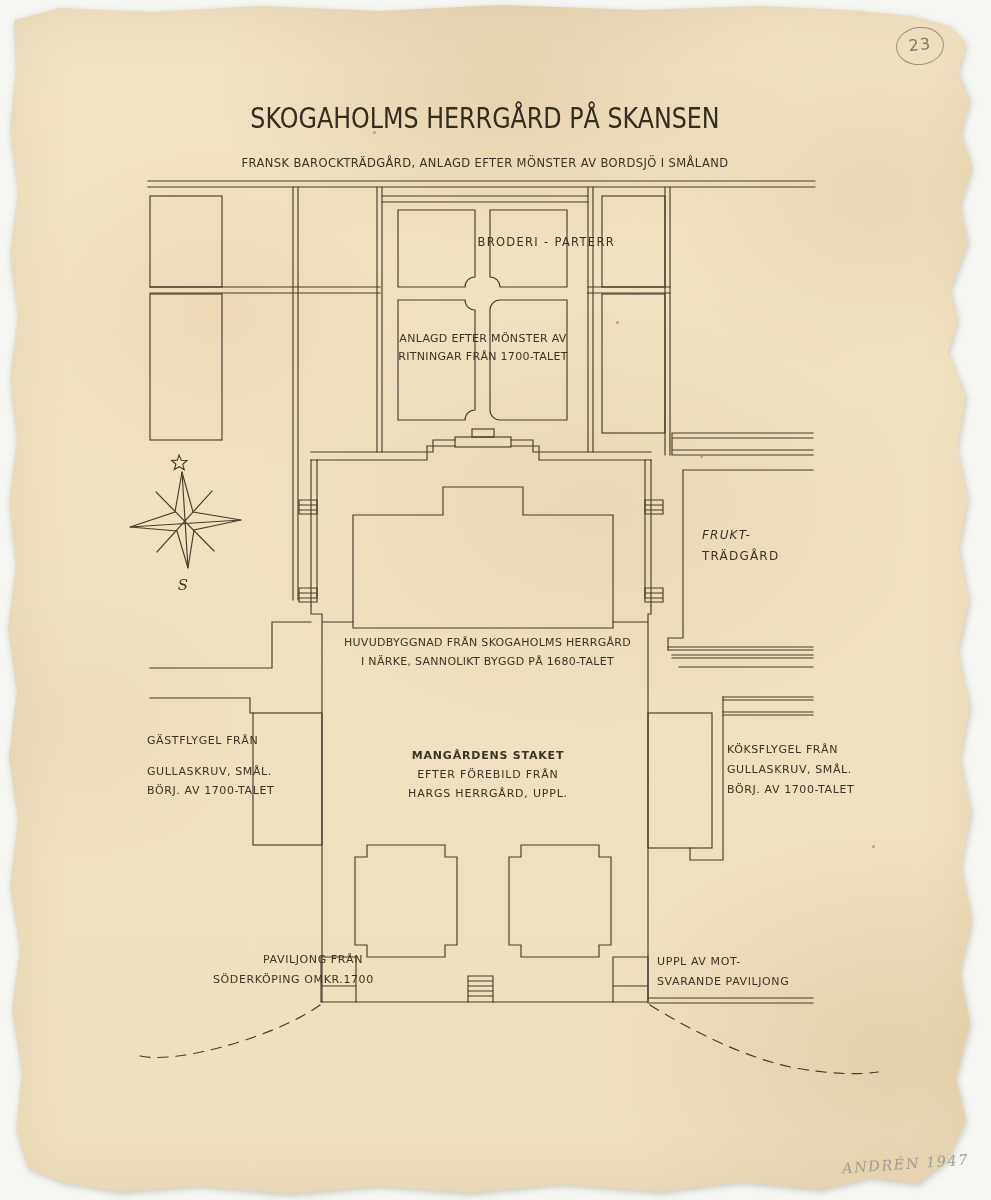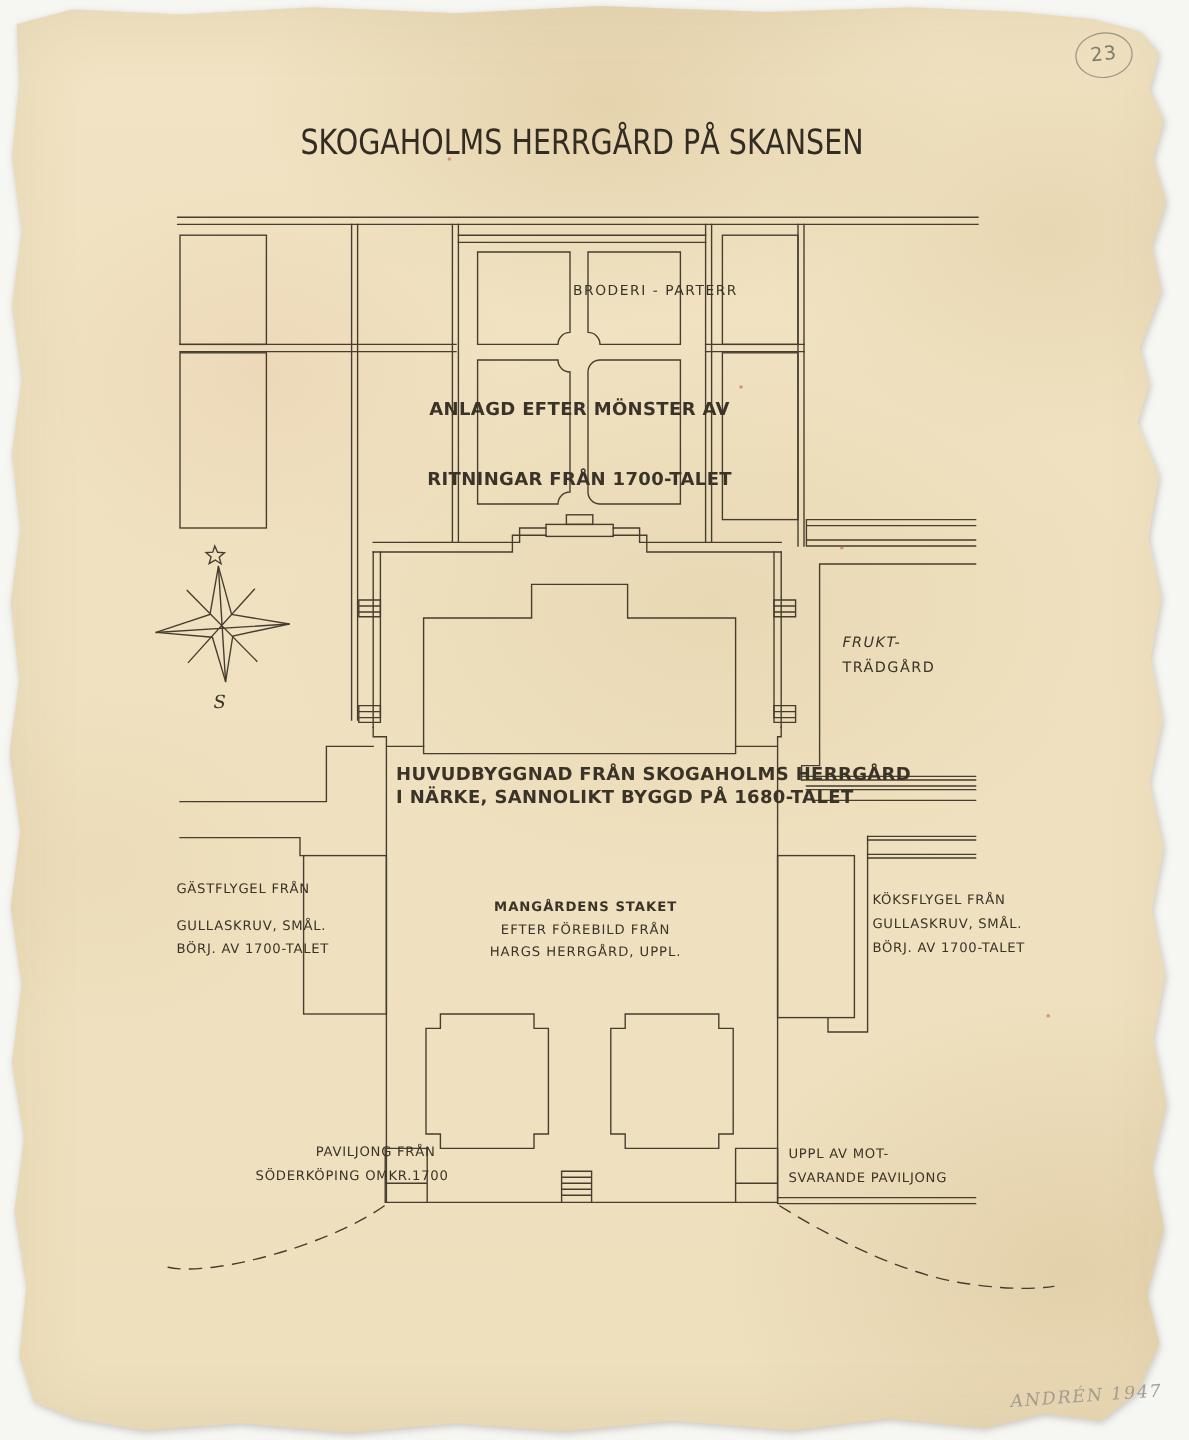--- a/index.html
+++ b/index.html
@@ -15,21 +15,21 @@
       radial-gradient(420px 320px at 90% 88%, rgba(198,170,120,.28), transparent 70%),
       radial-gradient(260px 200px at 8% 60%, rgba(222,196,150,.18), transparent 70%),
       linear-gradient(#f1e3c3,#eedfbd);
     box-shadow:inset 0 0 70px rgba(120,90,40,.14);
     clip-path:polygon(14px 20px,60px 8px,150px 12px,260px 6px,380px 11px,500px 5px,640px 10px,760px 6px,850px 10px,912px 16px,950px 26px,966px 44px,958px 74px,970px 100px,961px 132px,972px 168px,960px 205px,968px 242px,950px 290px,958px 320px,948px 352px,966px 396px,957px 448px,968px 498px,959px 548px,969px 600px,958px 652px,970px 706px,960px 758px,971px 812px,961px 866px,972px 920px,960px 972px,970px 1024px,956px 1078px,966px 1120px,948px 1160px,918px 1184px,870px 1178px,820px 1190px,740px 1182px,660px 1192px,560px 1184px,470px 1193px,380px 1186px,290px 1194px,200px 1186px,120px 1192px,62px 1182px,28px 1168px,16px 1130px,22px 1072px,12px 1010px,20px 948px,10px 886px,18px 820px,9px 756px,17px 692px,8px 628px,16px 566px,9px 502px,17px 440px,10px 378px,18px 316px,10px 254px,18px 192px,10px 130px,16px 70px);
   }
   .plan-svg{position:absolute;left:0;top:0;}
   .lbl{position:absolute;color:#3a3328;white-space:nowrap;letter-spacing:.6px;font-size:11px;}
   .center{text-align:center;}
   .right{text-align:right;margin-left:48px;}
-  .sm{font-size:15px;letter-spacing:.3px;font-weight:bold;}
+  .sm{font-size:11px;letter-spacing:.3px;}
   .title{font-size:29px;letter-spacing:0;transform:scaleX(.82);transform-origin:50% 50%;color:#332c22;}
   .subtitle{font-size:11.5px;letter-spacing:.4px;color:#3a3328;}
   .parterre-lbl{font-size:11.5px;letter-spacing:1.3px;text-align:right;}
   .mang{letter-spacing:.8px;}
   .frukt{font-size:12px;letter-spacing:1.2px;}
   .pencil{color:#7f7a70;}
   .pencil-circle{position:absolute;left:896px;top:27px;width:46px;height:36px;border:1.6px solid rgba(122,116,106,.7);border-radius:50%;transform:rotate(-6deg);font-size:16px;line-height:34px;text-align:center;letter-spacing:1px;}
   .signature{position:absolute;left:842px;top:1156px;font-family:"DejaVu Serif",serif;font-style:italic;font-size:14.5px;letter-spacing:1.5px;color:#a29c91;transform:rotate(-4deg);}
   .speck{position:absolute;width:3px;height:3px;border-radius:50%;background:rgba(187,98,46,.55);}
 </style>
@@ -108,24 +108,25 @@
       <g>
         <polygon points="182,472 193,512 241,520 194,530 188,568 177,531 130,527 175,512"></polygon>
         <path d="M182,472 L188,568 M130,527 L241,520 M156,492 L214,551 M157,552 L212,491"></path>
         <polygon points="179,455 181.3,460.2 187,460.6 182.7,464.3 184.2,469.8 179.3,466.7 174.3,469.6 175.9,464.2 171.7,460.4 177.3,460.1"></polygon>
       </g>
     </g>
     <text x="183" y="590" text-anchor="middle" fill="#3a3328" font-family="DejaVu Serif, serif" font-style="italic" font-size="15">S</text>
   </svg>
 
   <div class="lbl title center" style="left:140px;top:101px;width:690px;">SKOGAHOLMS HERRGÅRD PÅ SKANSEN</div>
+  <div class="lbl subtitle center" style="left:140px;top:156px;width:690px;">FRANSK BAROCKTRÄDGÅRD, ANLAGD EFTER MÖNSTER AV BORDSJÖ I SMÅLAND</div>
 
   <div class="lbl parterre-lbl center" style="left:355px;top:235px;width:260px;">BRODERI - PARTERR</div>
   <div class="lbl sm center" style="left:353px;top:332px;width:260px;">ANLAGD EFTER MÖNSTER AV</div>
-  <div class="lbl sm center" style="left:353px;top:350px;width:260px;margin-top:40px;">RITNINGAR FRÅN 1700-TALET</div>
+  <div class="lbl sm center" style="left:353px;top:350px;width:260px;">RITNINGAR FRÅN 1700-TALET</div>
 
   <div class="lbl frukt" style="left:702px;top:528px;font-style:italic;">FRUKT-</div>
   <div class="lbl frukt" style="left:702px;top:549px;">TRÄDGÅRD</div>
 
   <div class="lbl sm center" style="left:330px;top:636px;width:315px;">HUVUDBYGGNAD FRÅN SKOGAHOLMS HERRGÅRD</div>
   <div class="lbl sm center" style="left:330px;top:655px;width:315px;">I NÄRKE, SANNOLIKT BYGGD PÅ 1680-TALET</div>
 
   <div class="lbl" style="left:147px;top:734px;">GÄSTFLYGEL FRÅN</div>
   <div class="lbl" style="left:147px;top:765px;">GULLASKRUV, SMÅL.</div>
   <div class="lbl" style="left:147px;top:784px;">BÖRJ. AV 1700-TALET</div>

